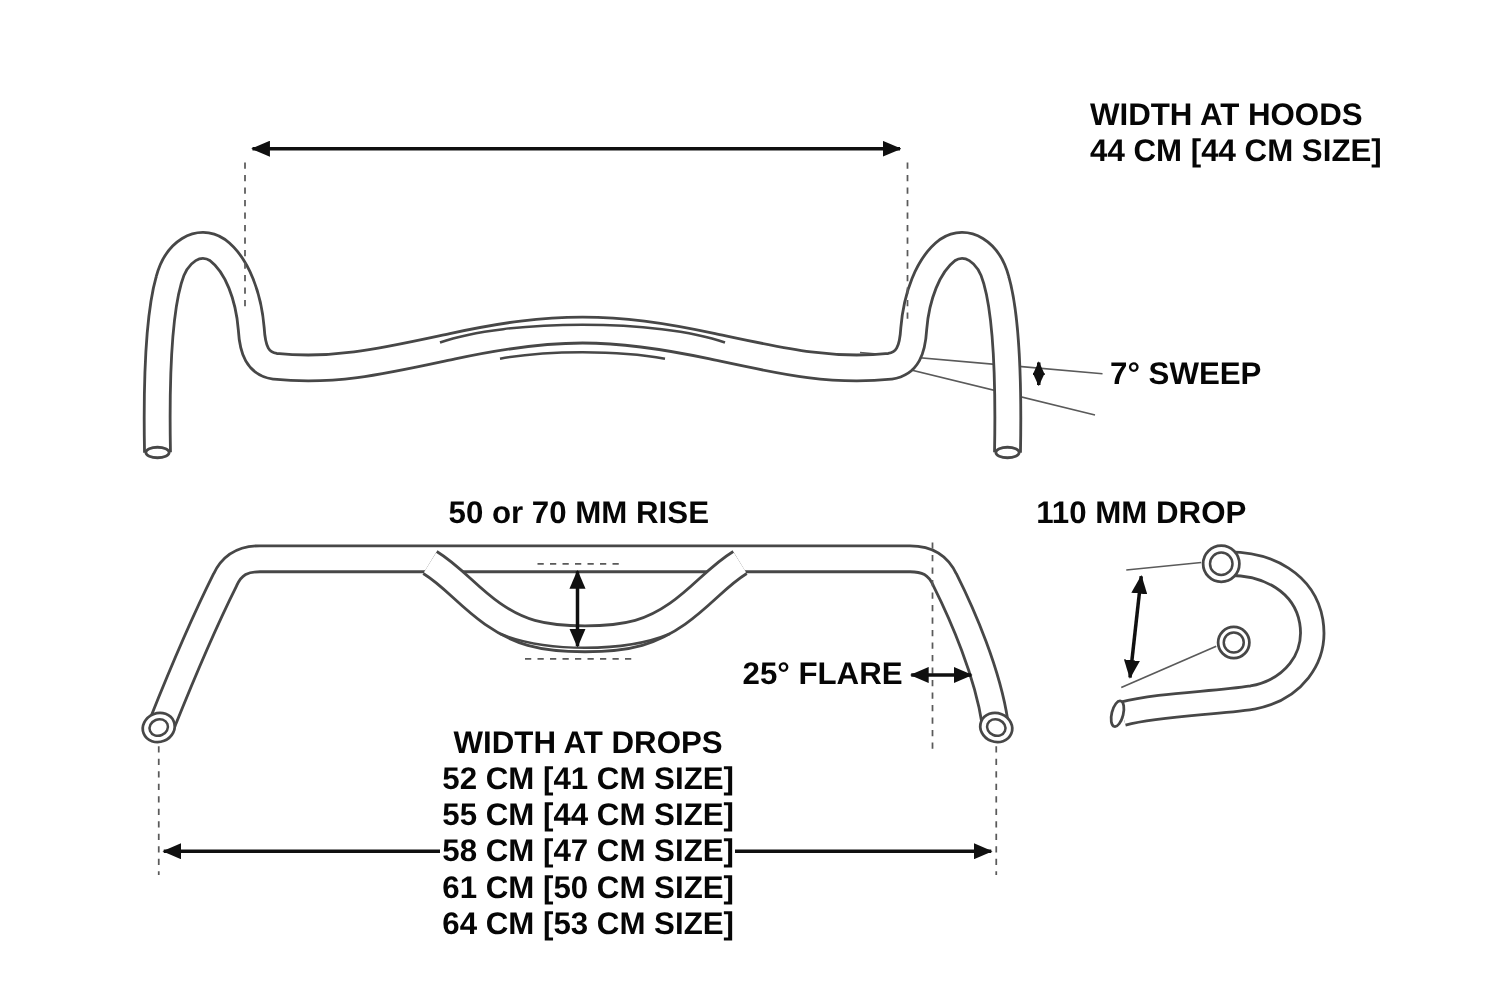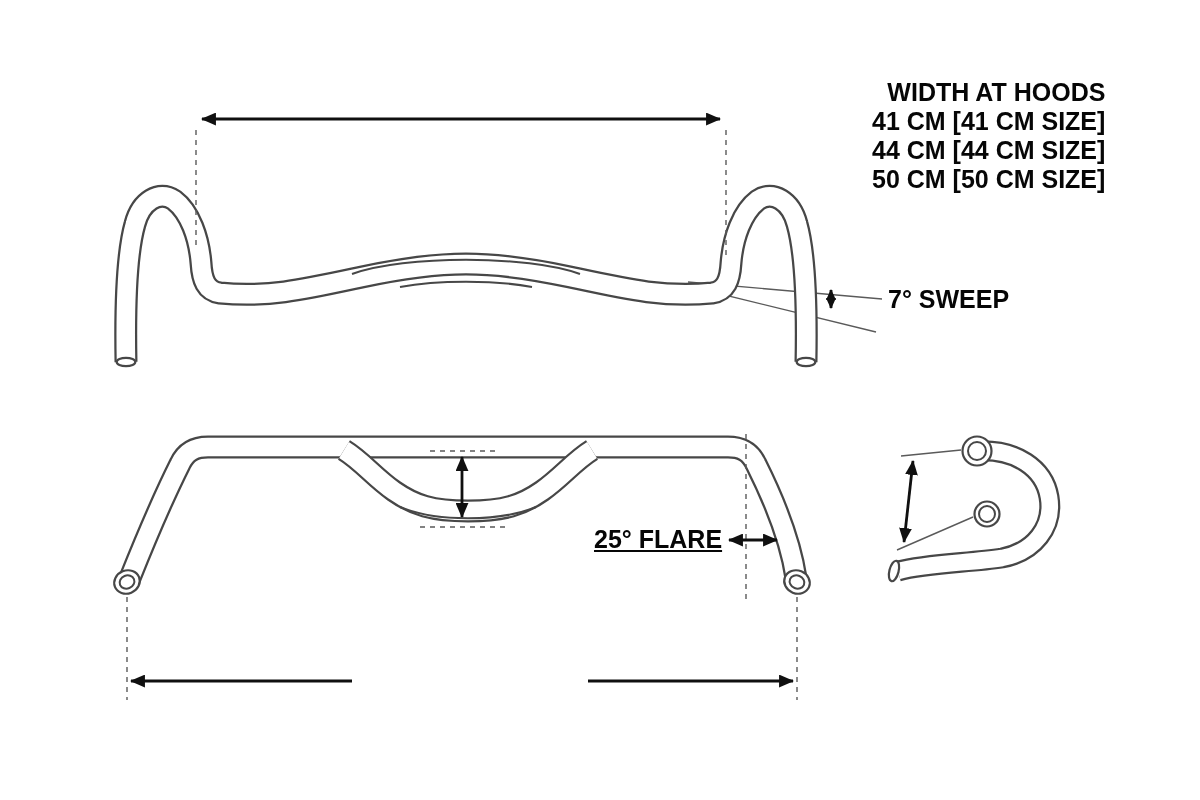--- a/index.html
+++ b/index.html
@@ -1,24 +1,24 @@
 <!DOCTYPE html>
 <html><head>
 <meta charset="utf-8">
 <style>
   html,body{margin:0;padding:0;background:#ffffff;}
   #stage{position:relative;width:1200px;height:800px;background:#ffffff;overflow:hidden;
          font-family:"Liberation Sans", sans-serif;}
   #art{position:absolute;left:0;top:0;}
   .label{position:absolute;font-weight:700;font-size:25px;line-height:29px;color:#060606;
          white-space:nowrap;z-index:2;}
-  .list{position:absolute;font-weight:700;font-size:25px;line-height:29px;color:#060606;z-index:2;text-align:right;}
+  .list{position:absolute;font-weight:700;font-size:25px;line-height:29px;color:#060606;z-index:2;}
   .list div{white-space:nowrap;}
   .center{text-align:center;}
-  .right{text-align:center;text-decoration:underline;}
+  .right{text-align:center;}
   
   .tube-o{fill:none;stroke:#474747;stroke-width:23;stroke-linecap:butt;stroke-linejoin:round;}
   .tube-i{fill:none;stroke:#ffffff;stroke-width:18.5;stroke-linecap:butt;stroke-linejoin:round;}
   .tube-o2{fill:none;stroke:#474747;stroke-width:21;stroke-linejoin:round;}
   .tube-i2{fill:none;stroke:#ffffff;stroke-width:16.5;stroke-linejoin:round;}
   .thin{fill:none;stroke:#474747;stroke-width:2;}
   .hair{fill:none;stroke:#5a5a5a;stroke-width:1.4;}
   .dash{fill:none;stroke:#5a5a5a;stroke-width:1.4;stroke-dasharray:5 5;}
   .dim{fill:none;stroke:#101010;stroke-width:2.8;}
   .ring-o{fill:#ffffff;stroke:#474747;stroke-width:2.2;}
@@ -113,25 +113,33 @@
 
     <g>
       <path class="hair" d="M 961 450 L 901 456"></path>
       <path class="hair" d="M 973 517 L 897 550"></path>
       <path class="dim" d="M 913 461 L 904 542" marker-start="url(#arr)" marker-end="url(#arr)"></path>
     </g>
   </svg>
 
   <div class="list" style="left:872px;top:78px;">
     <div>WIDTH AT HOODS</div>
-    <div>41 CM [41 CM SIZE]</div>
     <div>44 CM [44 CM SIZE]</div>
-    <div>50 CM [50 CM SIZE]</div>
   </div>
 
   <div class="label" style="left:888px;top:285px;text-align:right;">7° SWEEP</div>
 
+  <div class="label center" style="left:338px;top:396px;width:250px;">50 or 70 MM RISE</div>
 
+  <div class="label center" style="left:828px;top:396px;width:170px;">110 MM DROP</div>
 
   <div class="label right" style="left:594px;top:525px;width:122px;">25° FLARE</div>
 
+  <div class="list center" style="left:318px;top:580px;width:305px;">
+    <div>WIDTH AT DROPS</div>
+    <div>52 CM [41 CM SIZE]</div>
+    <div>55 CM [44 CM SIZE]</div>
+    <div>58 CM [47 CM SIZE]</div>
+    <div>61 CM [50 CM SIZE]</div>
+    <div>64 CM [53 CM SIZE]</div>
+  </div>
 
 </div>
 
 </body></html>

